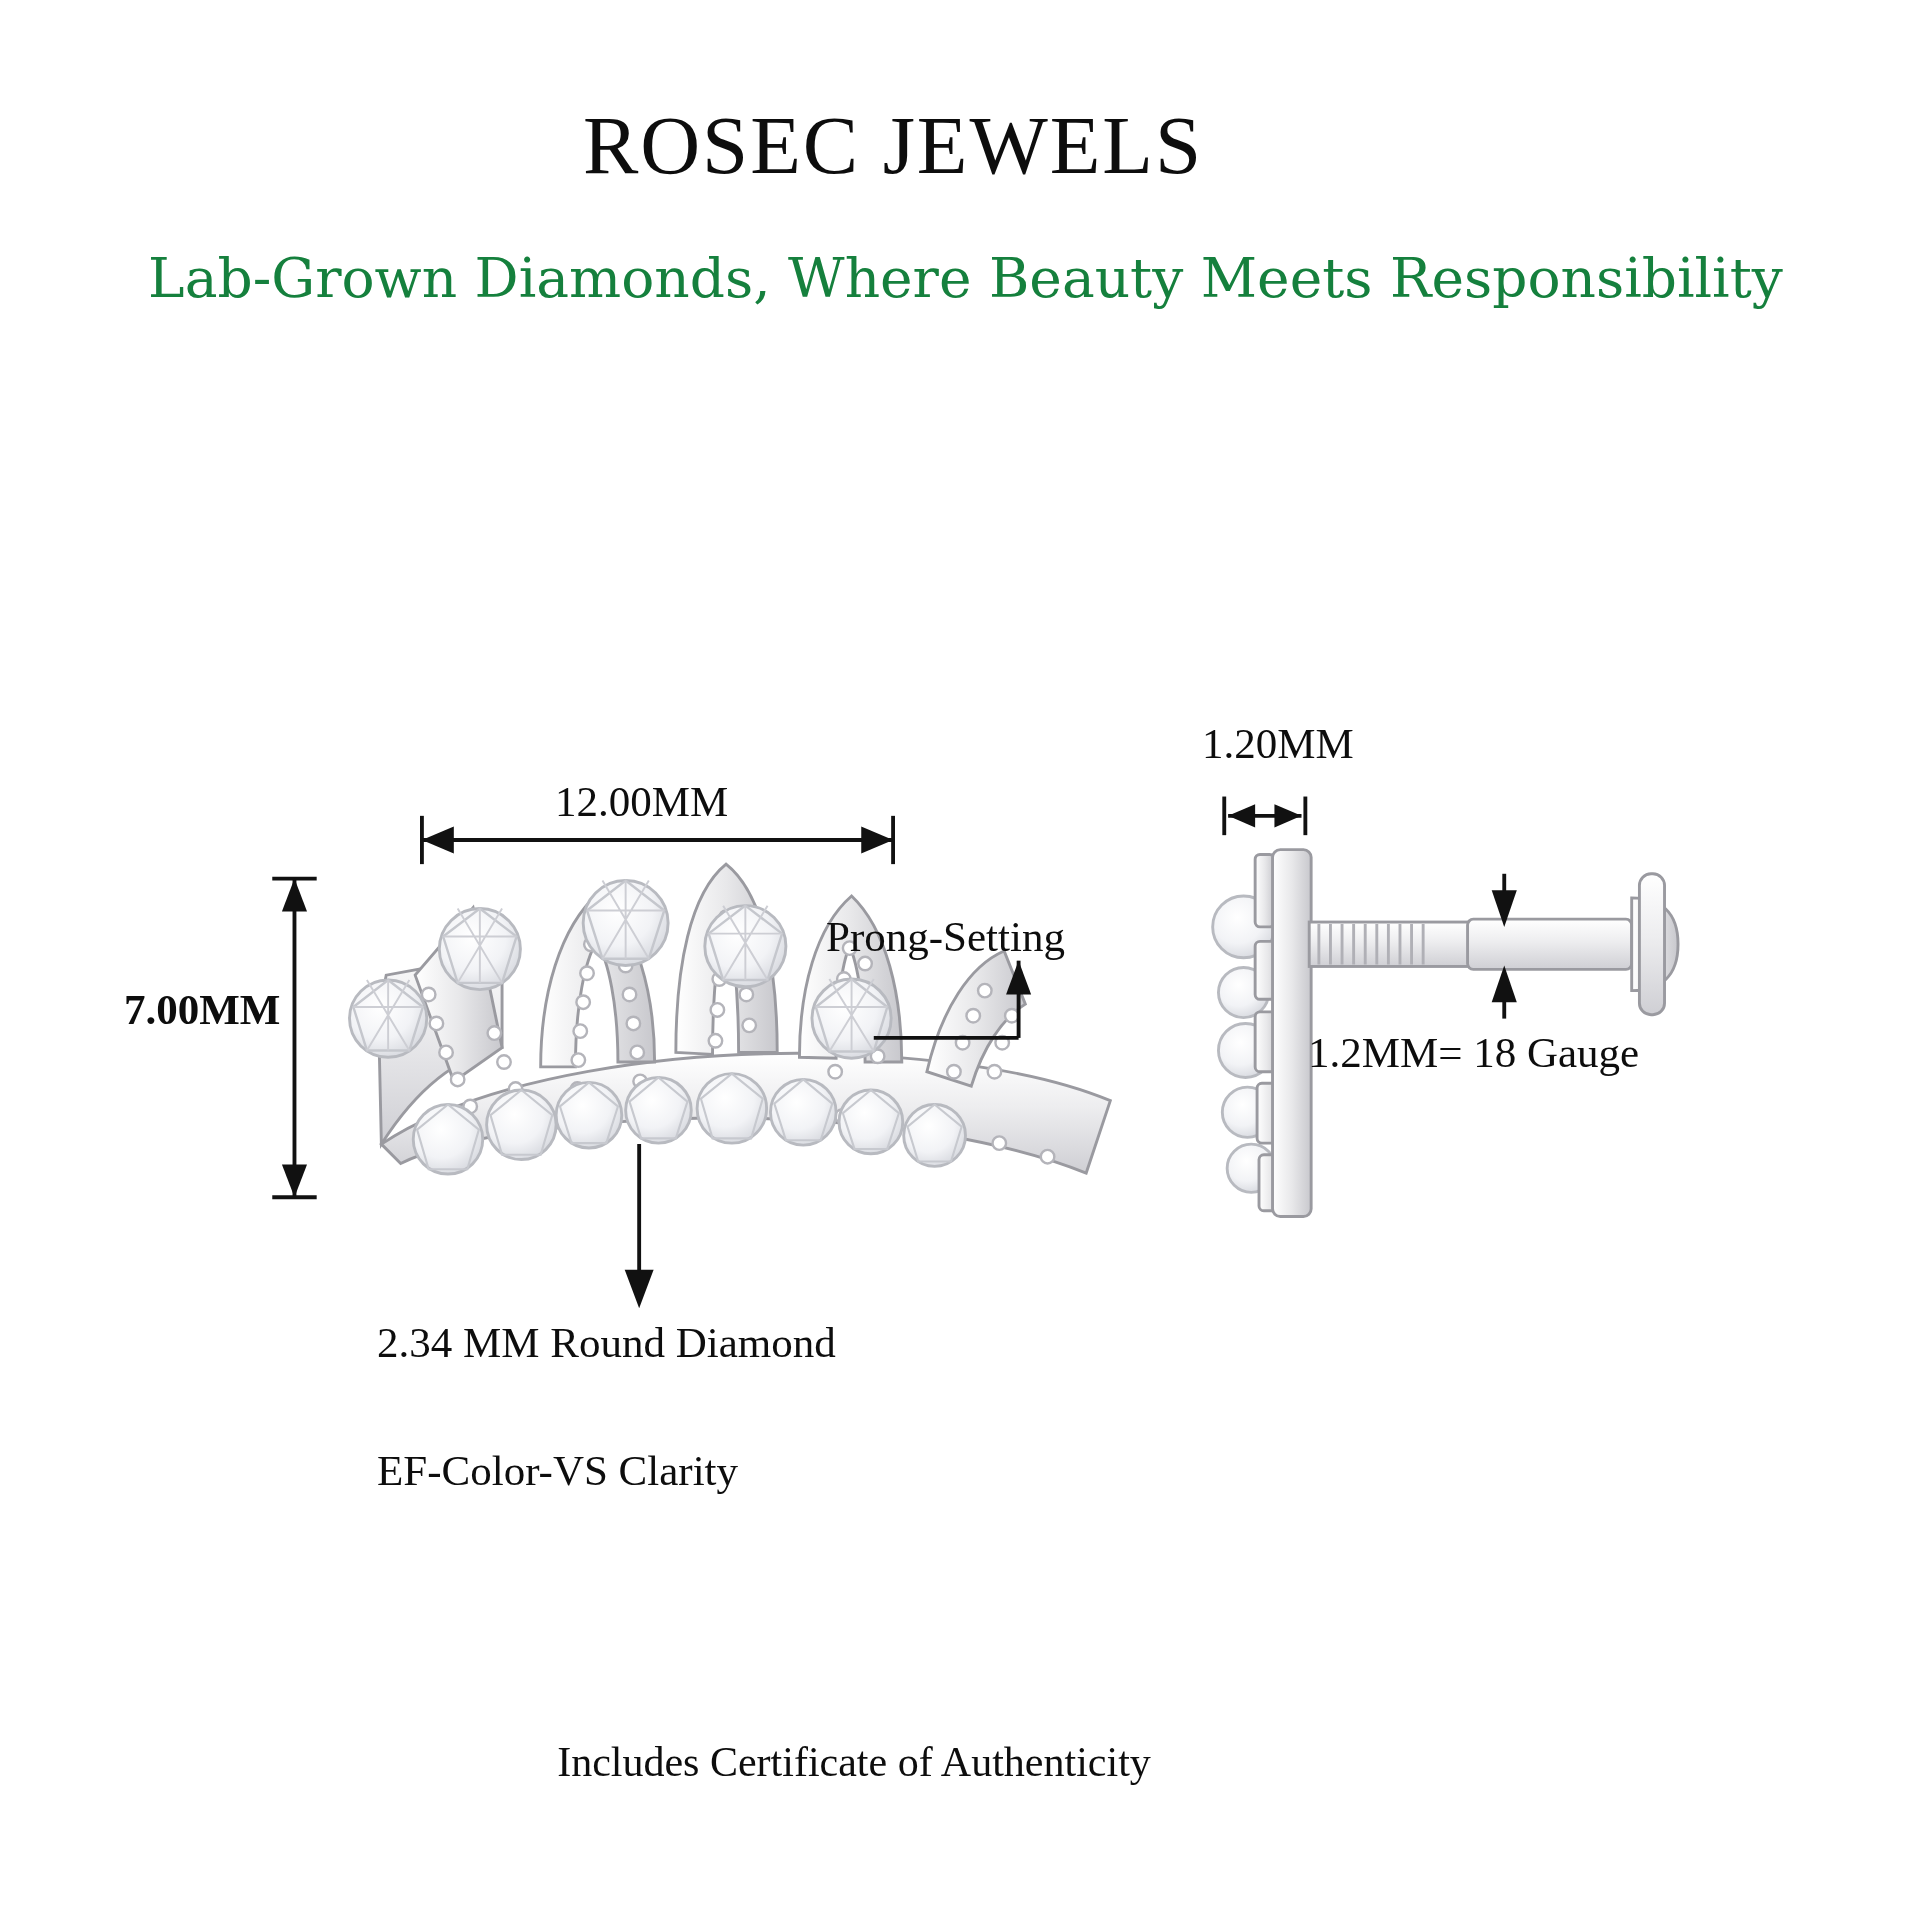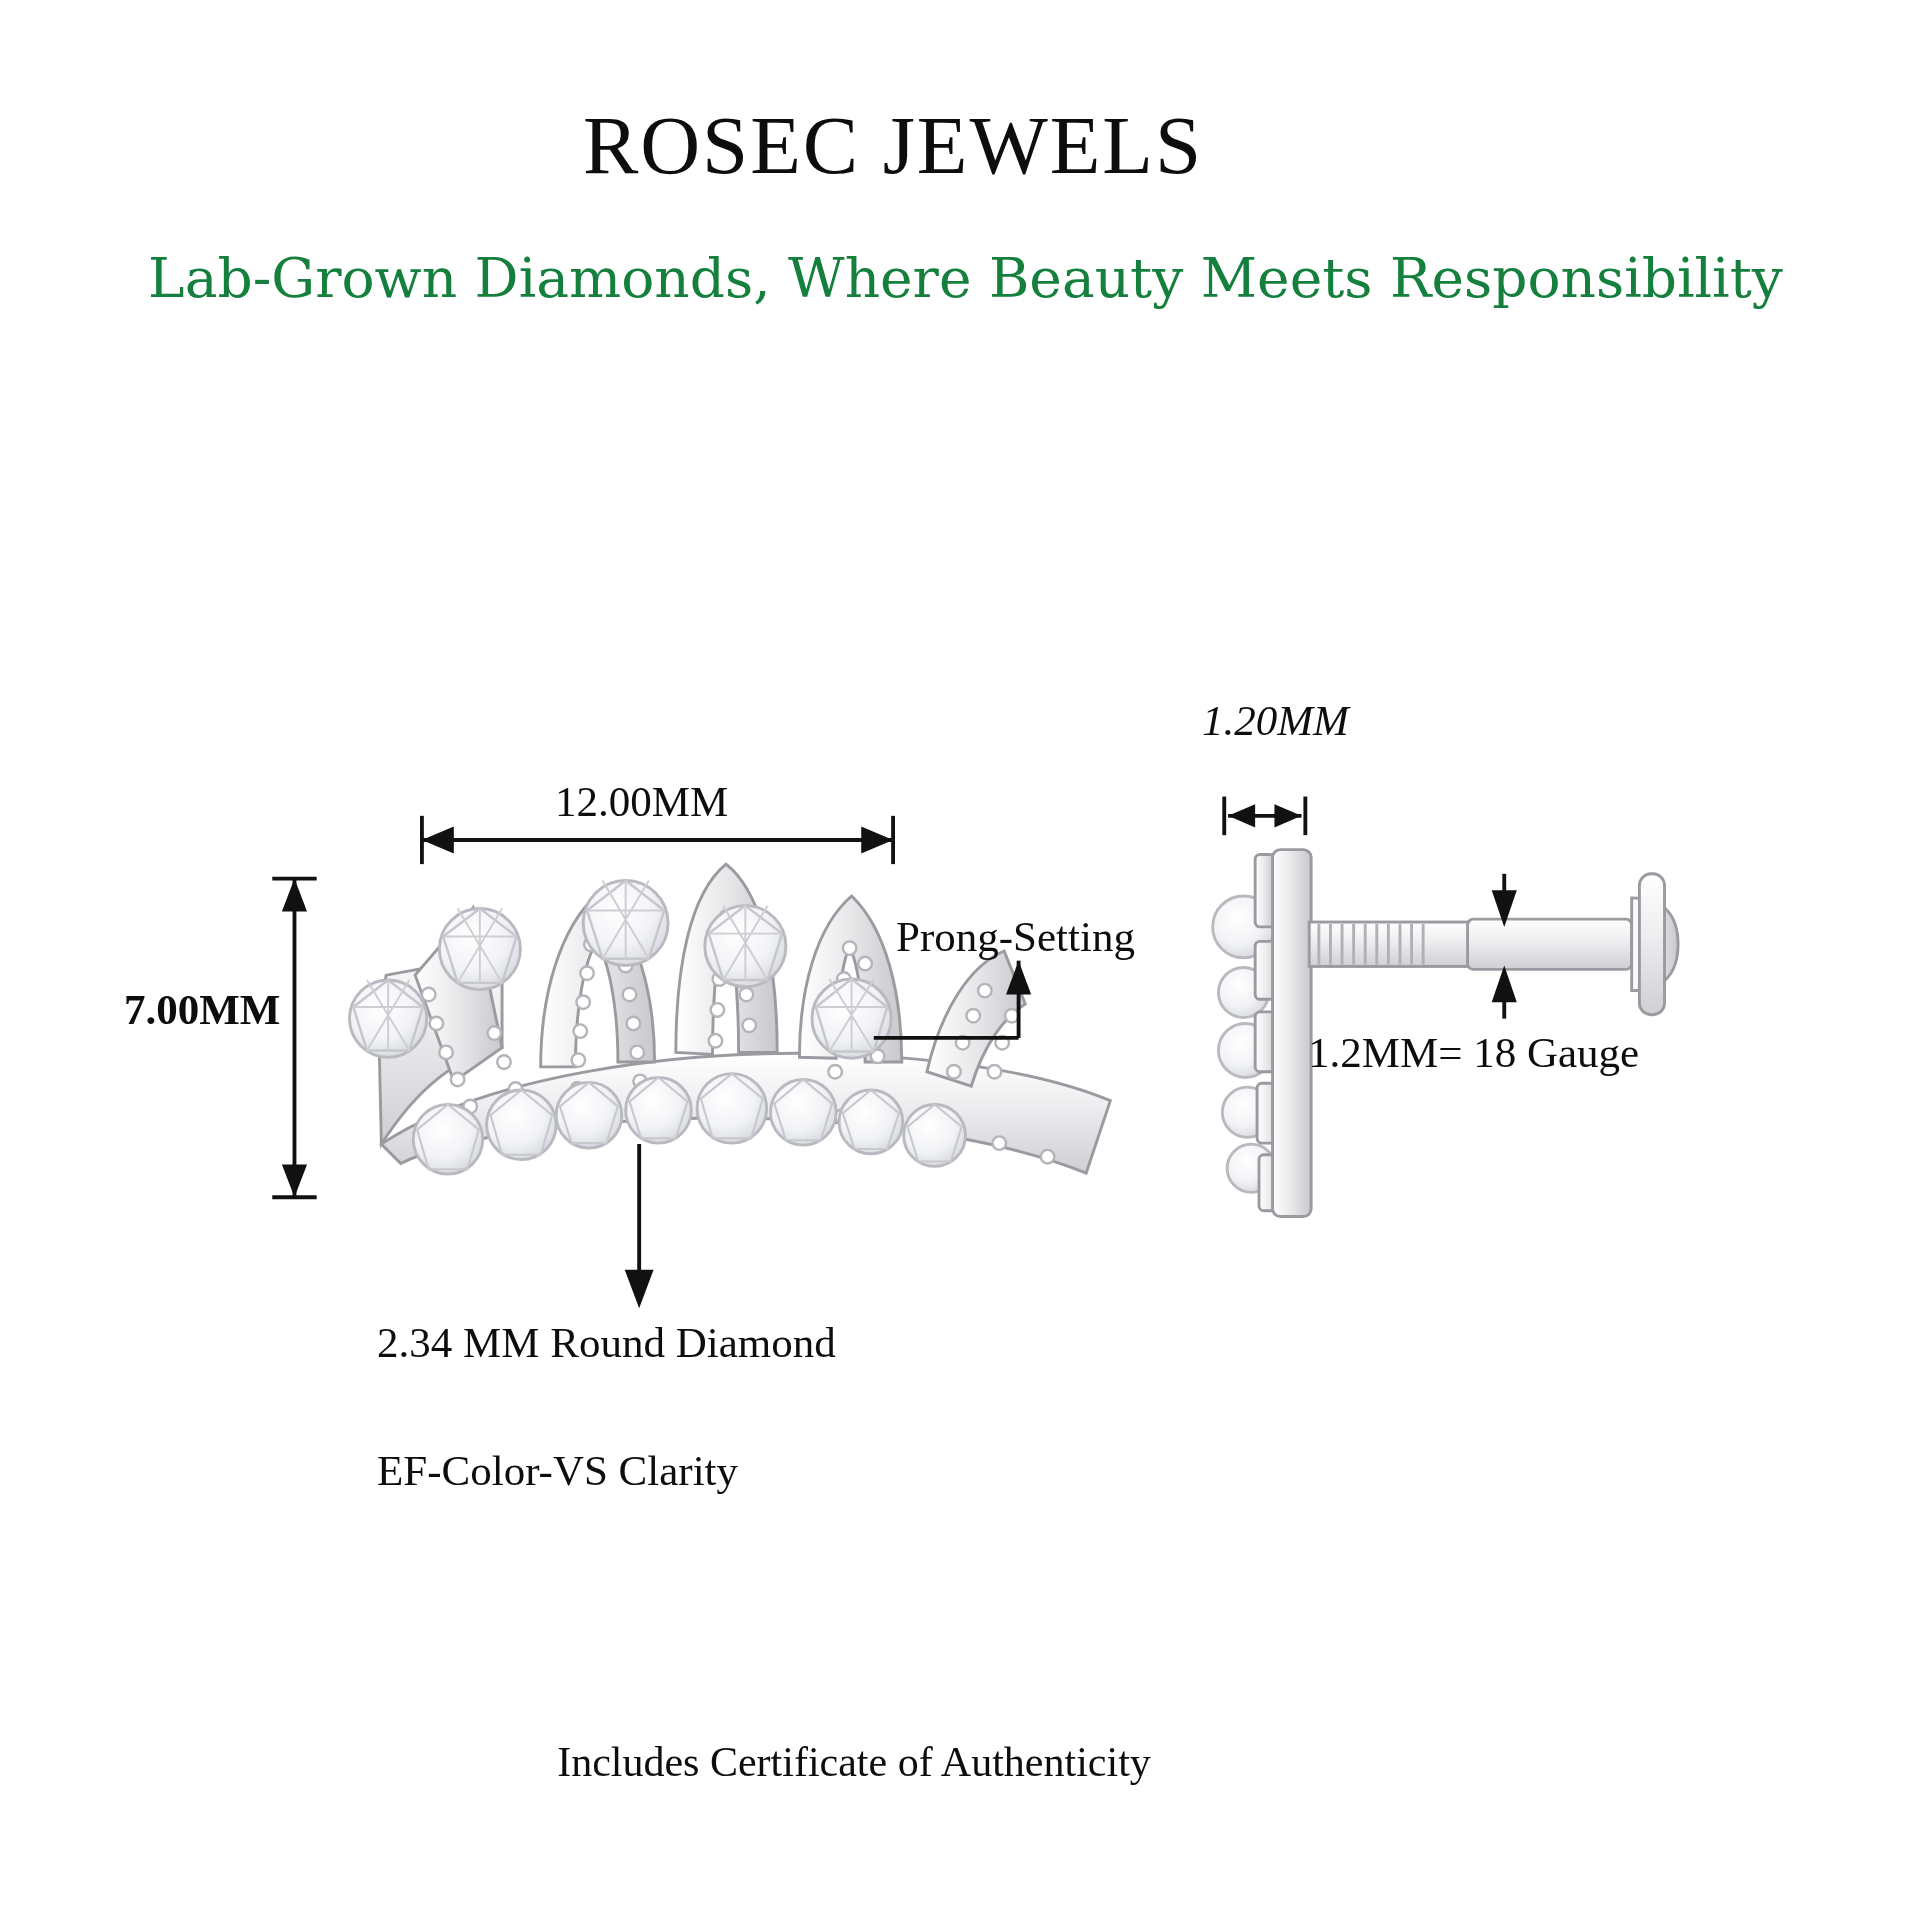--- a/index.html
+++ b/index.html
@@ -67,24 +67,24 @@
     height: 1931px;
   }
   .label {
     position: absolute;
     font-family: "Liberation Serif", serif;
     color: #0d0d0d;
     white-space: nowrap;
   }
   .lbl-width      { left: 555px; top: 777px;  font-size: 43px; }
   .lbl-height     { left: 124px; top: 985px; font-size: 43px; font-weight: bold; }
-  .lbl-prong      { left: 896px; top: 912px;  font-size: 43px; }
+  .lbl-prong      { left: 826px; top: 912px;  font-size: 43px; }
   .lbl-stone1     { left: 377px; top: 1318px; font-size: 43px; }
   .lbl-stone2     { left: 377px; top: 1446px; font-size: 43px; }
-  .lbl-post-width { left: 1202px; top: 696px; font-size: 43px; font-style: italic; }
+  .lbl-post-width { left: 1202px; top: 719px; font-size: 43px; }
   .lbl-gauge      { left: 1308px; top: 1028px; font-size: 43px; font-family: Liberation Serif, serif; }
 
   svg { display: block; }
 </style>
 </head>
 <body>
 
 <div class="page">
 
   <div class="brand-title">ROSEC JEWELS</div>

